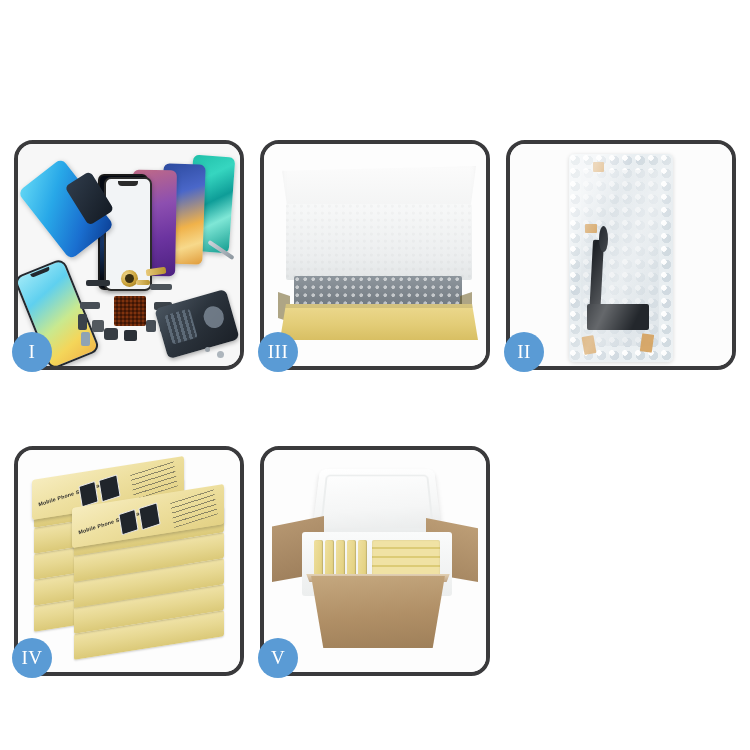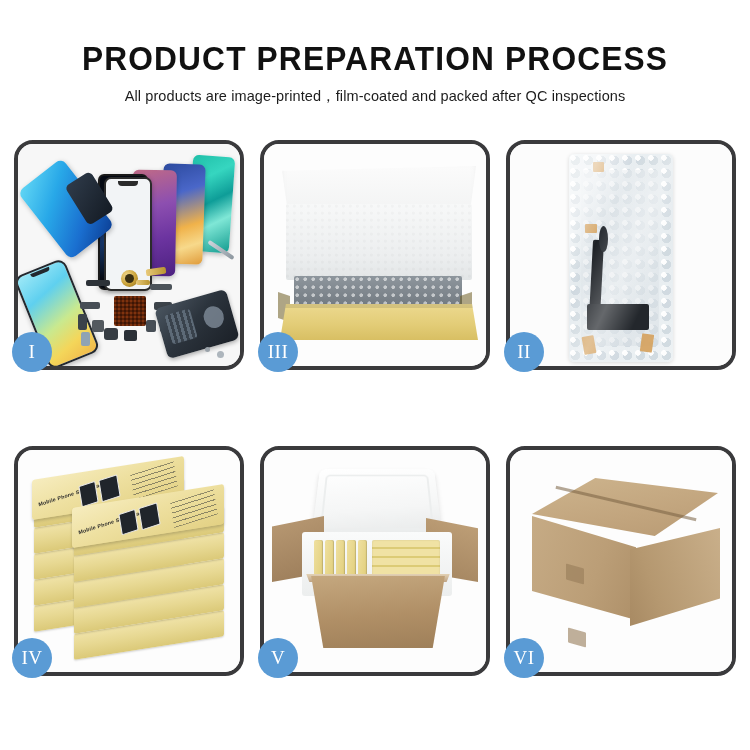--- a/index.html
+++ b/index.html
@@ -243,24 +243,20 @@
     clip-path:polygon(0 22%,100% 0,100% 72%,0 100%);}
   .tapeSq{position:absolute;background:rgba(150,124,88,.6);border-radius:1px;}
   .tq1{left:56px;top:116px;width:18px;height:16px;transform:skewY(16deg);}
   .tq2{left:58px;top:180px;width:18px;height:15px;transform:skewY(16deg);}
 </style>
 </head>
 <body>
 
 <div class="page">
 
-  <div class="header">
-    <div class="title">PRODUCT PREPARATION PROCESS</div>
-    <div class="subtitle">All products are image-printed，film-coated and packed after QC inspections</div>
-  </div>
 
   <div class="grid">
 
     <div class="panel">
       <div class="stage p1">
         <div class="scr s-teal"></div>
         <div class="scr s-gold"></div>
         <div class="scr s-purple"></div>
         <div class="scr s-dark"></div>
         <div class="scr s-glass"></div>
@@ -359,26 +355,15 @@
         <div class="ybox yb3"></div>
         <div class="ybox yb4"></div>
         <div class="ybox yb5"></div>
         <div class="ybH"></div>
         <div class="cartlip"></div>
         <div class="carton"></div>
       </div>
       <div class="badge">V</div>
     </div>
 
-    <div class="panel">
-      <div class="stage p6">
-        <div class="ctop"></div>
-        <div class="cseam"></div>
-        <div class="cfrontL"></div>
-        <div class="cfrontR"></div>
-        <div class="tapeSq tq1"></div>
-        <div class="tapeSq tq2"></div>
-      </div>
-      <div class="badge">VI</div>
-    </div>
 
   </div>
 </div>
 
 </body></html>

